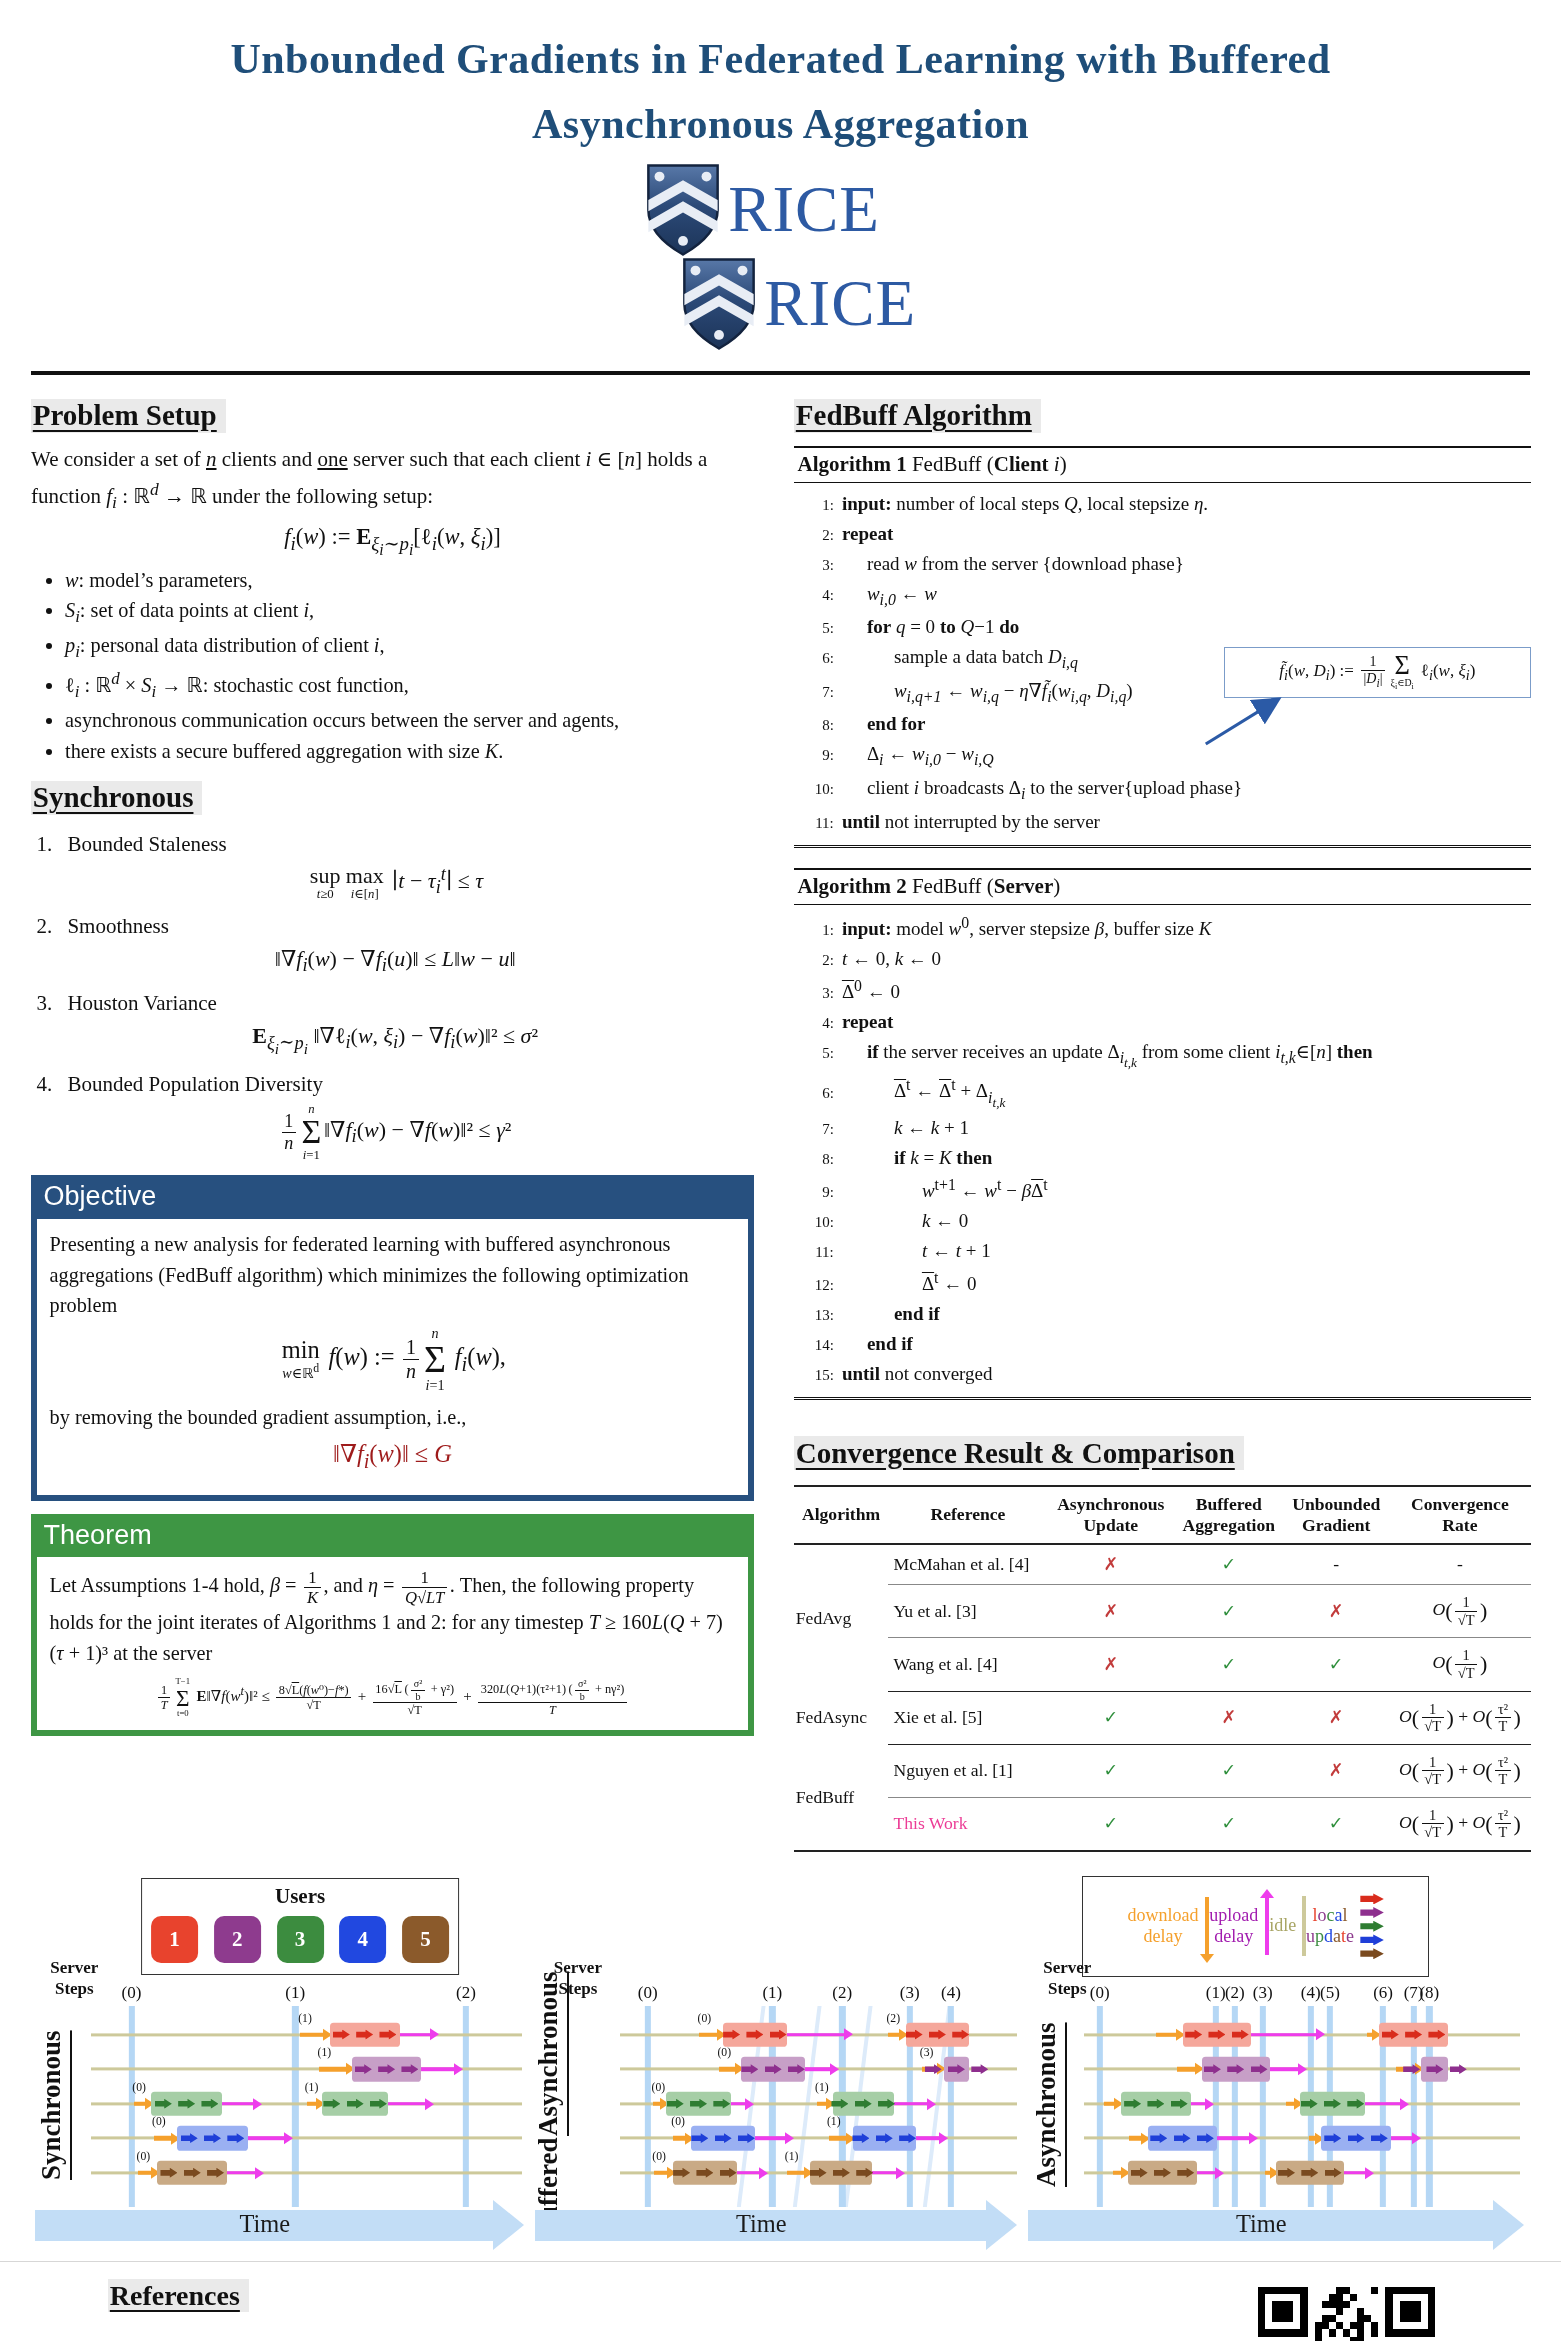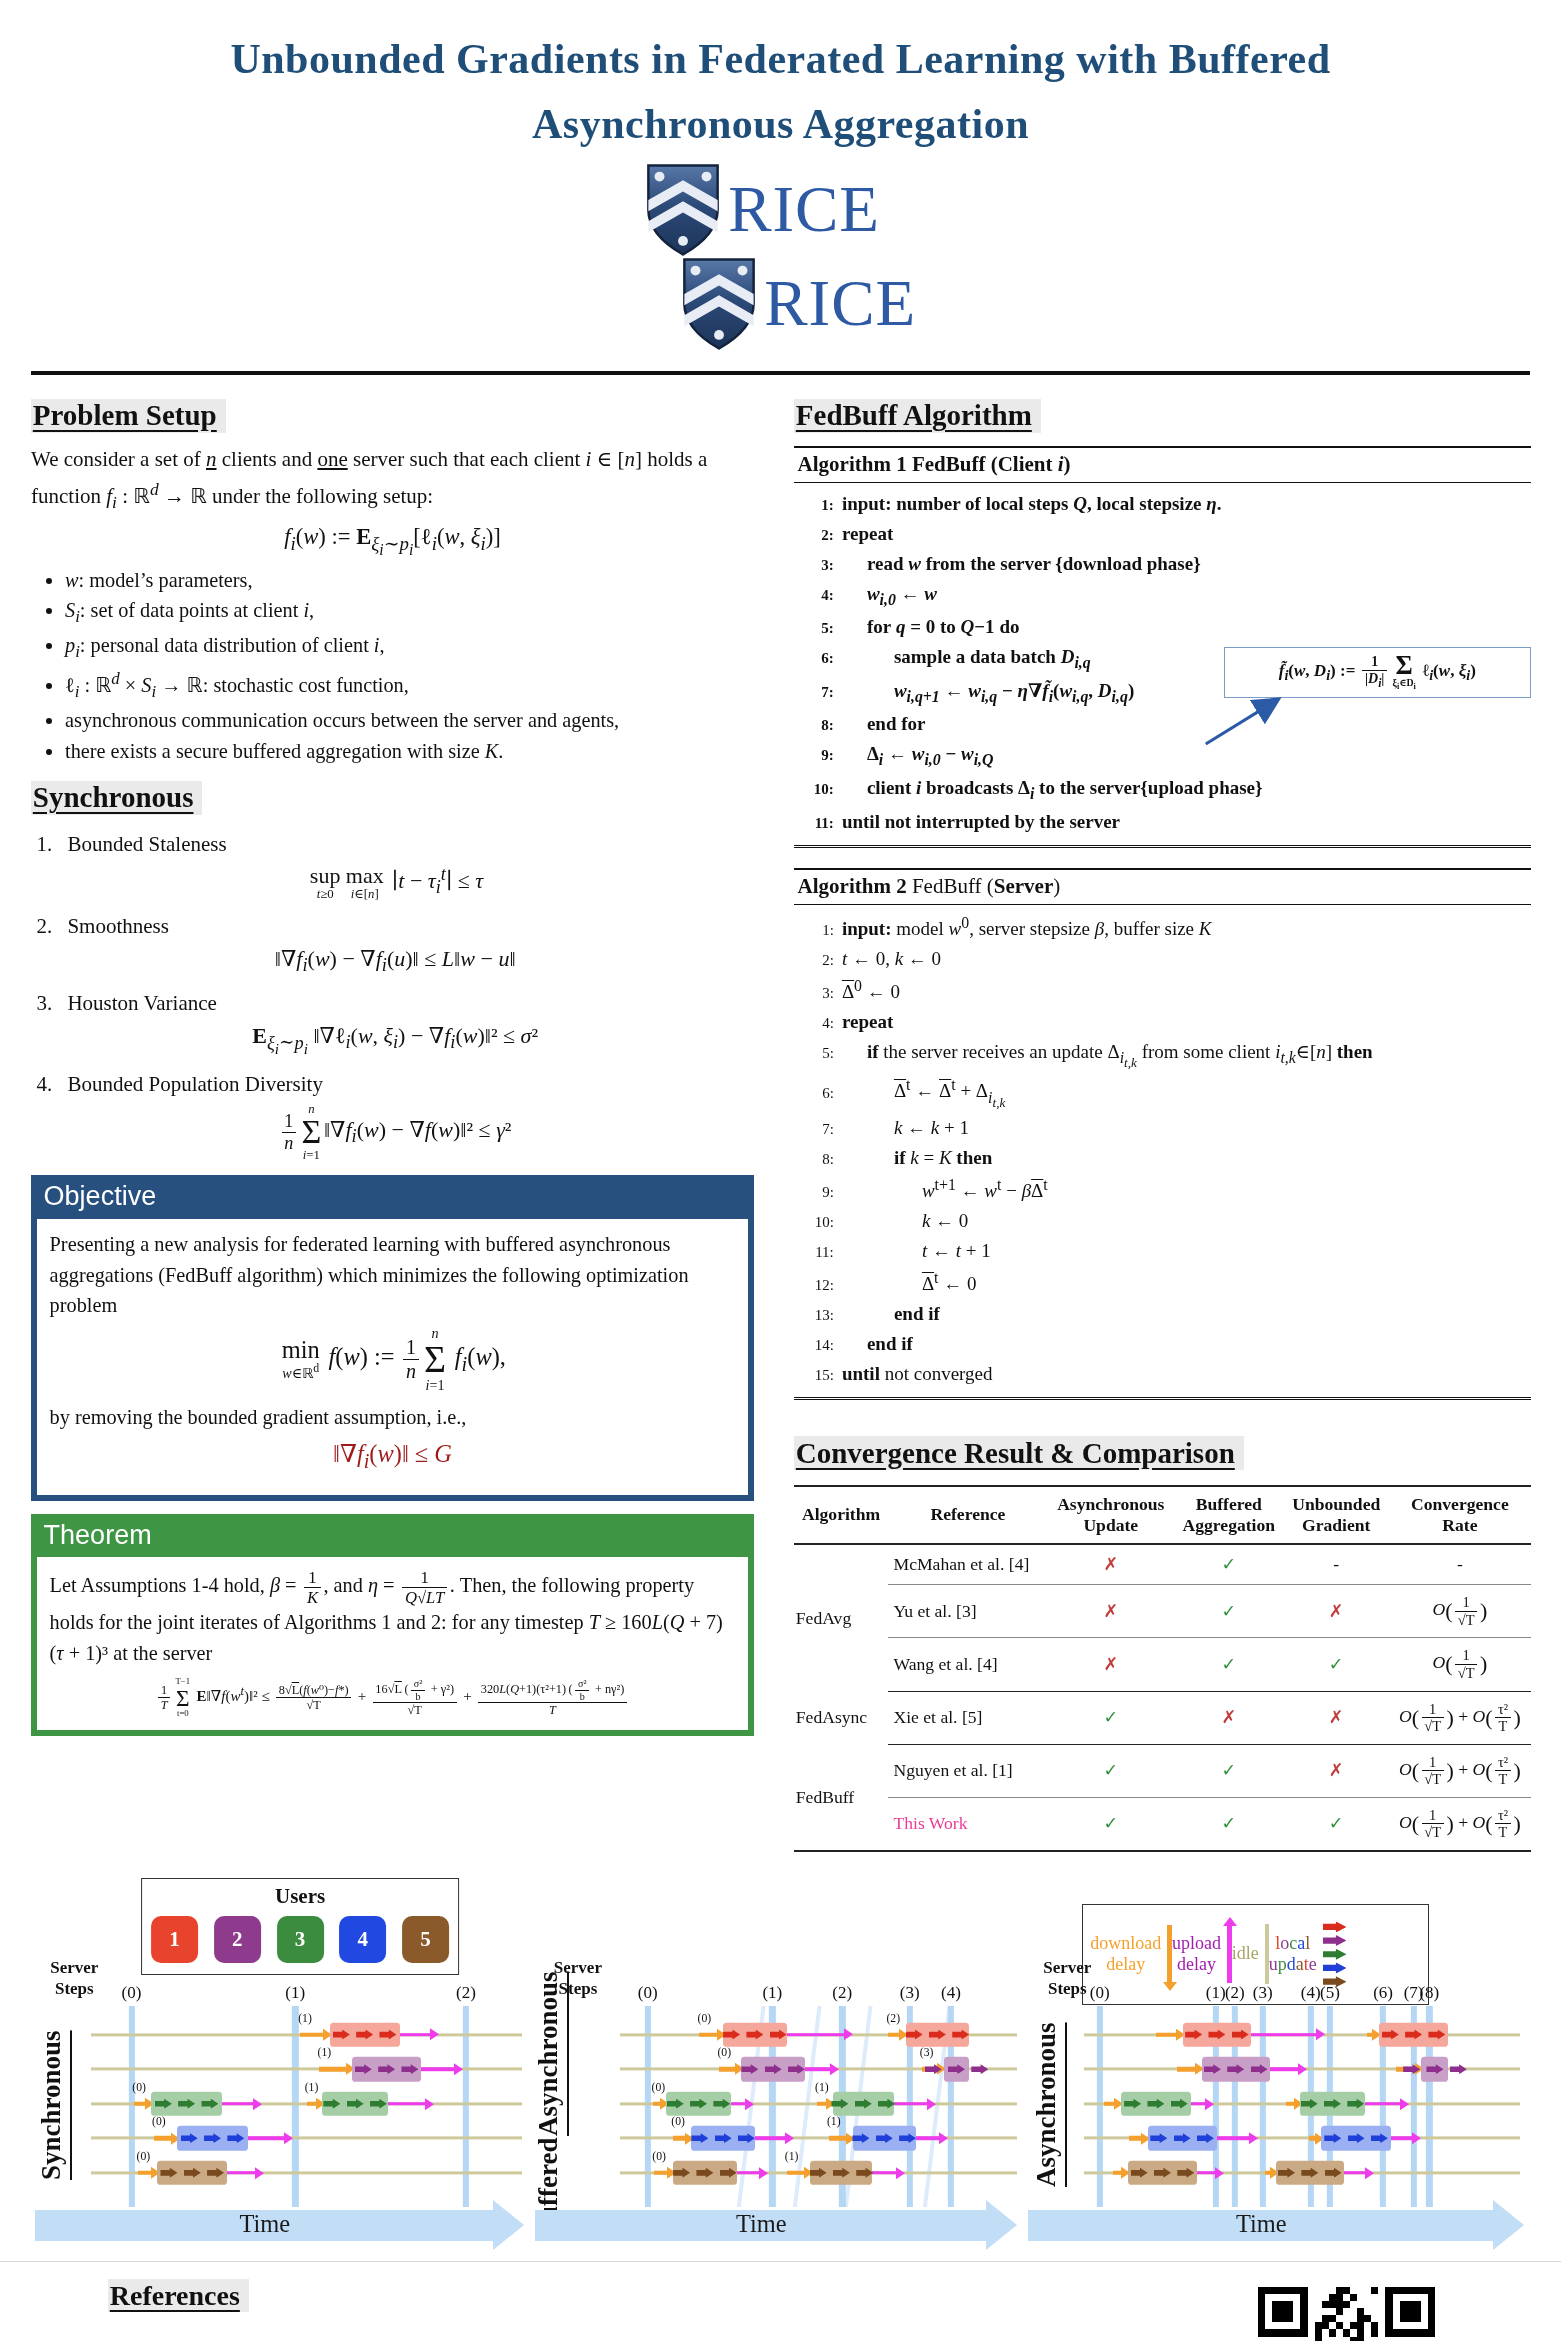--- a/index.html
+++ b/index.html
@@ -68,21 +68,21 @@
   .theorem-eq{font-size:15px;text-align:center;margin-top:9px;white-space:nowrap;}
 
   
   .algo{border-top:2.7px solid #111;border-bottom:3.6px double #111;margin-top:5.4px;}
   .algo-title{font-size:21px;padding:4.5px 3.6px;border-bottom:1.8px solid #111;}
   .algo-lines{padding:6.3px 1.8px 8.1px;}
   .aline{display:flex;align-items:baseline;}
   .ln{width:38px;flex:0 0 auto;text-align:right;font-size:15px;padding-right:8.1px;}
   .at{font-size:19px;line-height:1.57;}
   .ind0{margin-left:0;}.ind1{margin-left:25px;}.ind2{margin-left:52px;}.ind3{margin-left:80px;}
-  .algo1-wrap{position:relative;font-weight:bold;}
+  .algo1-wrap{position:relative;}
   .sidebox{position:absolute;right:0;top:201px;width:291px;border:1.4px solid #7B9CC9;
            background:#fff;padding:5.4px 7.2px;font-size:17px;text-align:center;}
   .arrow-svg{position:absolute;left:408px;top:242px;}
 
   
   table.cmp{border-collapse:collapse;margin-top:7.2px;width:737px;
             border-top:2.7px solid #222;border-bottom:2.7px solid #222;}
   .cmp th{font-size:17.6px;padding:7.2px 3.6px;border-bottom:2.3px solid #222;text-align:center;}
   .cmp td{font-size:17.6px;padding:9px 3.6px;text-align:center;vertical-align:middle;}
   .cmp td.l{text-align:left;padding-left:5.4px;}
@@ -129,21 +129,21 @@
   .timebar .tlabel{position:absolute;left:0;right:0;text-align:center;top:0px;font-size:24.4px;color:#1a1a1a;}
 
   
   .users-box{position:absolute;left:50%;transform:translateX(-44%);top:22px;width:298px;
              border:1.8px solid #333;background:#fff;padding:5.4px 9px 11px;}
   .users-title{text-align:center;font-size:21px;font-weight:700;margin-bottom:7.2px;}
   .users-row{display:flex;justify-content:space-between;}
   .usq{width:47px;height:47px;border-radius:10px;color:#fff;font-size:21px;font-weight:700;
        display:flex;align-items:center;justify-content:center;}
   .delay-box{position:absolute;left:58px;top:20px;width:331px;height:92px;border:1.8px solid #333;
-             background:#fff;display:flex;align-items:center;justify-content:flex-start;padding:3.6px 7.2px;margin-top:28px;}
+             background:#fff;display:flex;align-items:center;justify-content:center;padding:3.6px 7.2px;}
   .dl-item{display:flex;align-items:center;gap:6.3px;}
   .dl-txt{font-size:18px;line-height:1.2;text-align:center;}
   .varrow{position:relative;width:4.5px;height:58px;}
   .varrow .vhead{position:absolute;left:50%;transform:translateX(-50%);width:0;height:0;
       border-left:7.2px solid transparent;border-right:7.2px solid transparent;}
   .idle-line{width:3.6px;height:60px;background:#CDC99B;}
   .astack{display:flex;flex-direction:column;gap:2.7px;}
   .astack .chv{width:23.5px;height:11px;}
 
   

